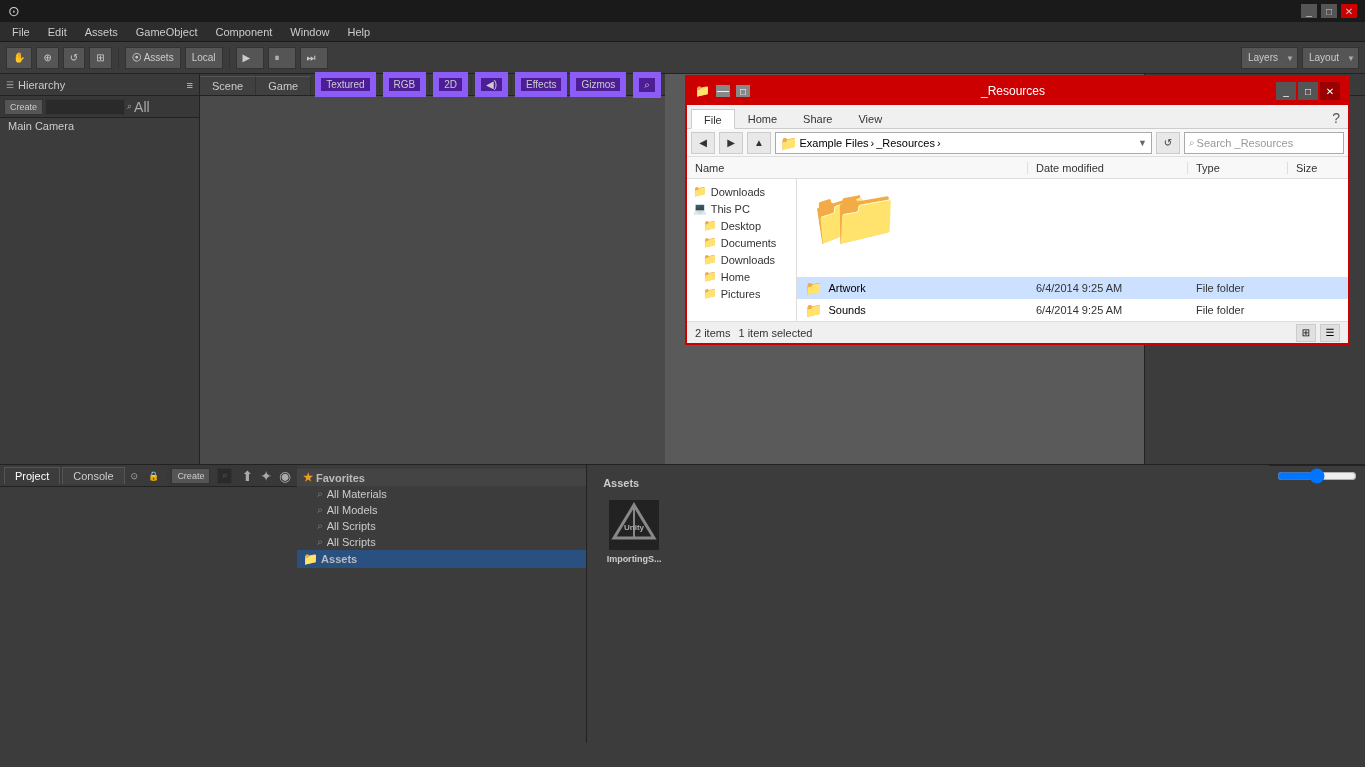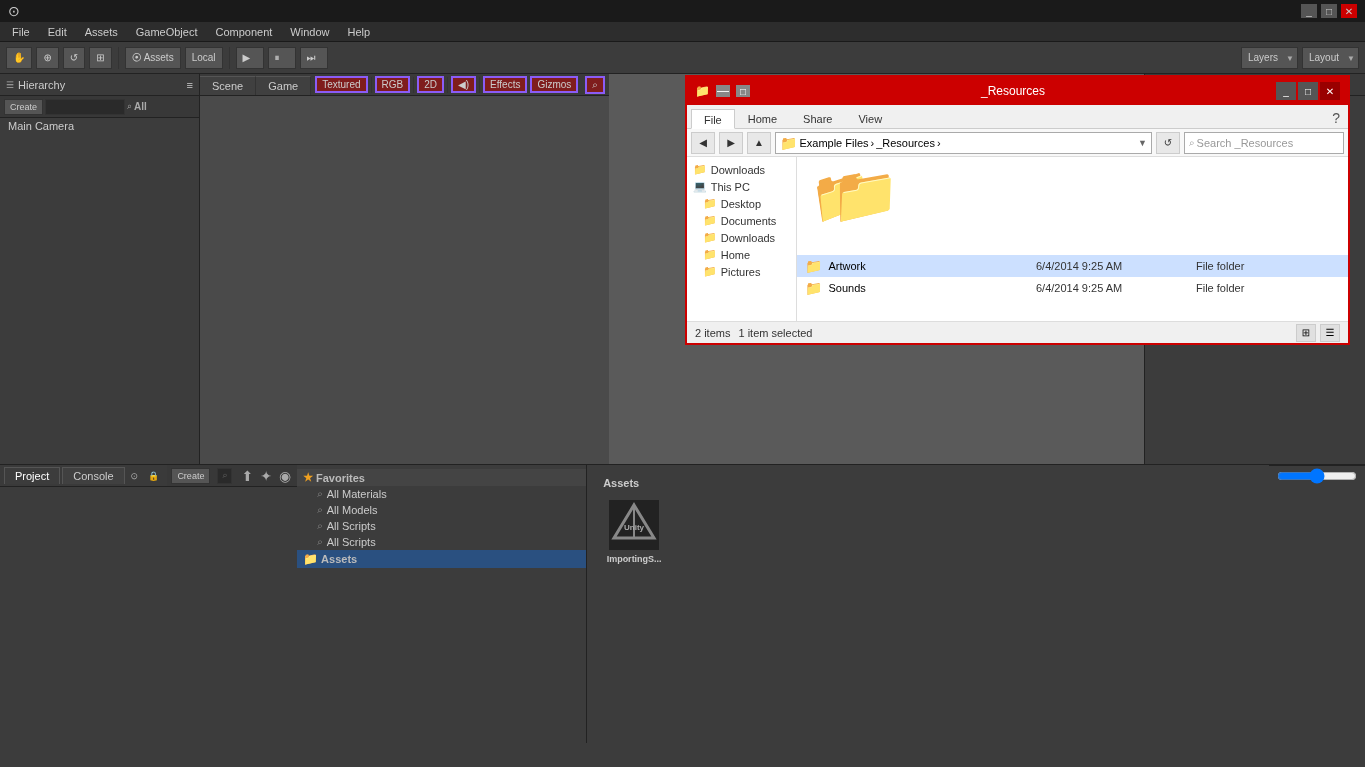--- a/index.html
+++ b/index.html
@@ -145,21 +145,21 @@
       background: #3a3a3a;
       height: 22px;
       display: flex;
       align-items: center;
       padding: 0 4px;
       gap: 3px;
       border-bottom: 1px solid #222;
       font-size: 10px;
       color: #ccc;
     }
-    .scene-toolbar-item { padding: 1px 5px; background: #7f1d1d; border: 2px solid #8b5cf6; cursor: pointer; }
+    .scene-toolbar-item { padding: 1px 5px; background: #4c1d95; border: 6px solid #8b5cf6; cursor: pointer; }
     .scene-toolbar-sep { width: 1px; height: 16px; background: #333; }
     .scene-content {
       flex: 1;
       background: #5a5a5a;
       display: flex;
       align-items: center;
       justify-content: center;
       position: relative;
     }
     .cloud-icon { font-size: 32px; color: #888; }
@@ -472,21 +472,21 @@
     <div id="hierarchy">
       <div class="panel-header">
         <span class="panel-header-icon">☰</span>
         <span>Hierarchy</span>
         <span style="margin-left:auto;cursor:pointer;">≡</span>
       </div>
       <div class="panel-toolbar">
         <button class="panel-toolbar-btn">Create</button>
         <input class="search-box" type="text" value="" style="">
         <span style="font-size:9px;color:#aaa;">⌕</span>
-        <span style="font-size:10px;color:#aaa;font-weight:bold;">All</span>
+        <span style="font-size:14px;color:#aaa;">All</span>
       </div>
       <div class="hierarchy-item">
         <span>Main Camera</span>
       </div>
     </div>
 
     <div id="scene-panel">
       <div id="scene-tabs">
         <div class="scene-tab">
           <span>Scene</span>
@@ -634,20 +634,26 @@
       <span>›</span>
       <span style="margin-left:auto;color:#666;font-size:9px;">▼</span>
     </div>
     <button class="fe-navbtn">↺</button>
     <div class="fe-searchbox">
       <span style="font-size:10px;color:#999;">⌕</span>
       <span>Search _Resources</span>
     </div>
   </div>
 
+  <div id="fe-columns">
+    <div class="fe-col-name">Name</div>
+    <div class="fe-col-date">Date modified</div>
+    <div class="fe-col-type">Type</div>
+    <div class="fe-col-size">Size</div>
+  </div>
 
   <div id="fe-content">
 
     <div id="fe-tree">
       <div class="fe-tree-item">
         <span>📁</span>
         <span>Downloads</span>
       </div>
       <div class="fe-tree-item">
         <span>💻</span>

